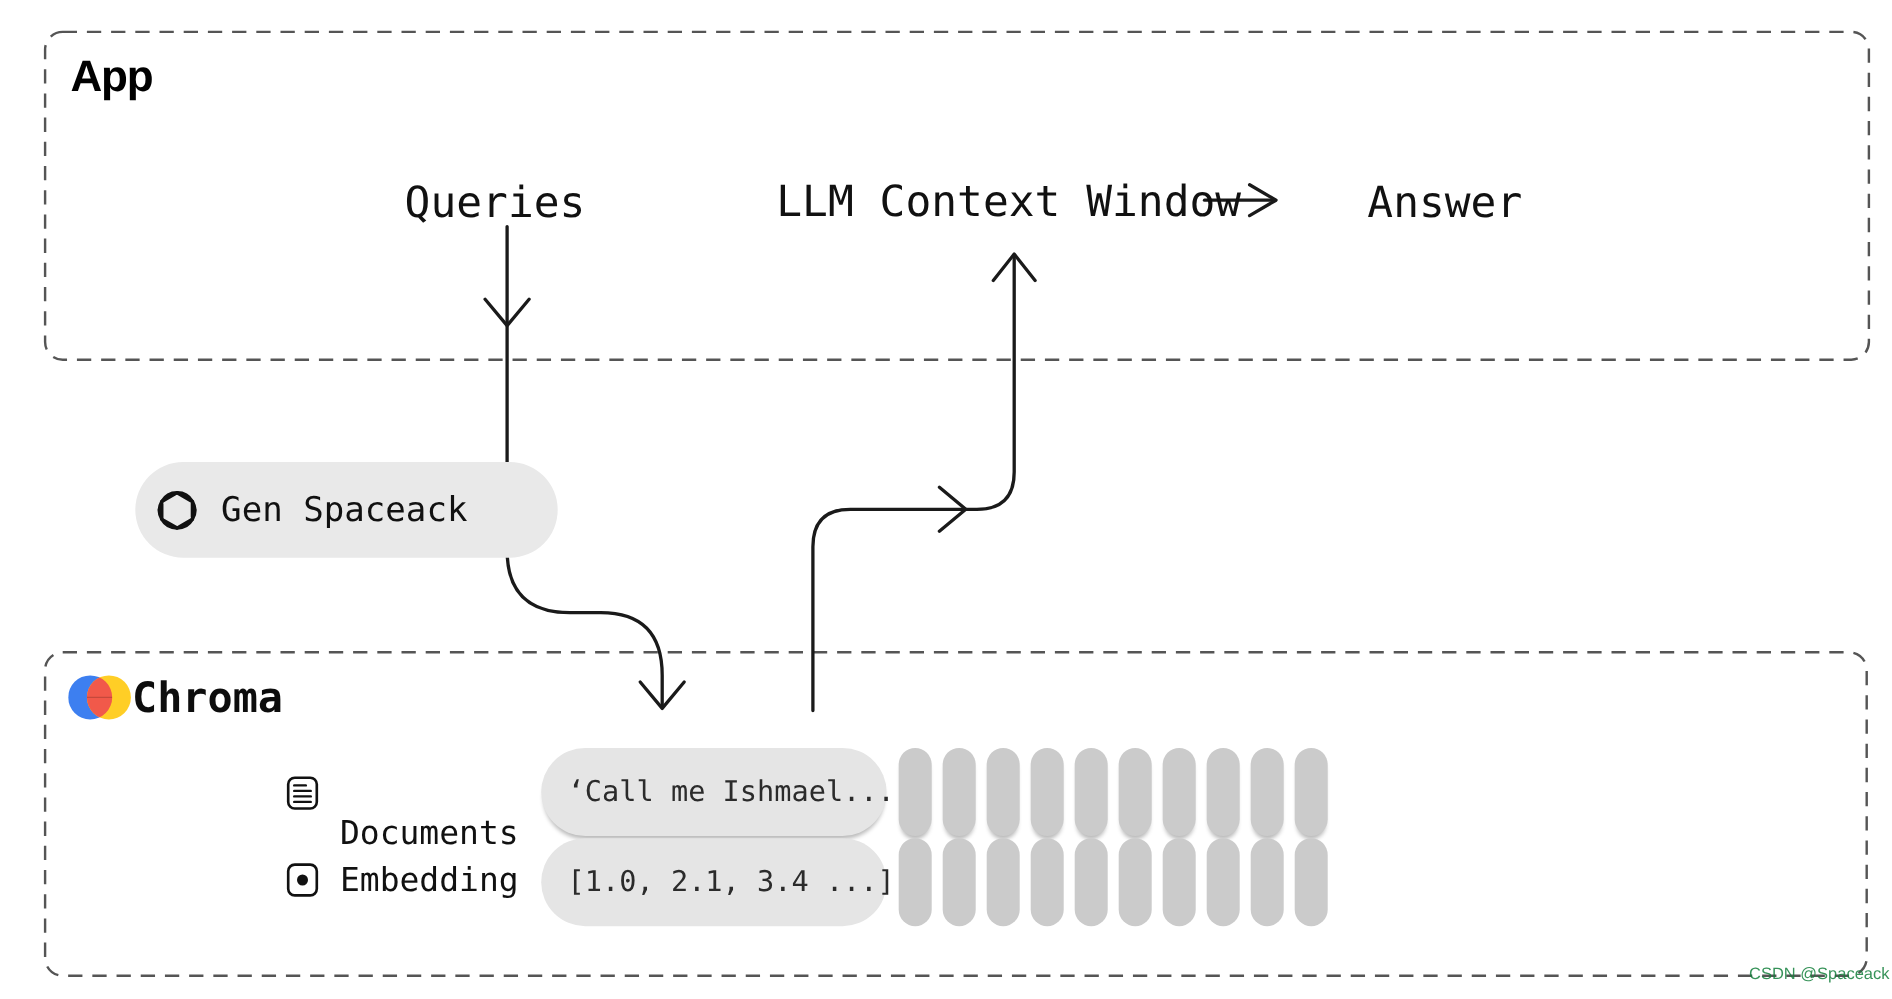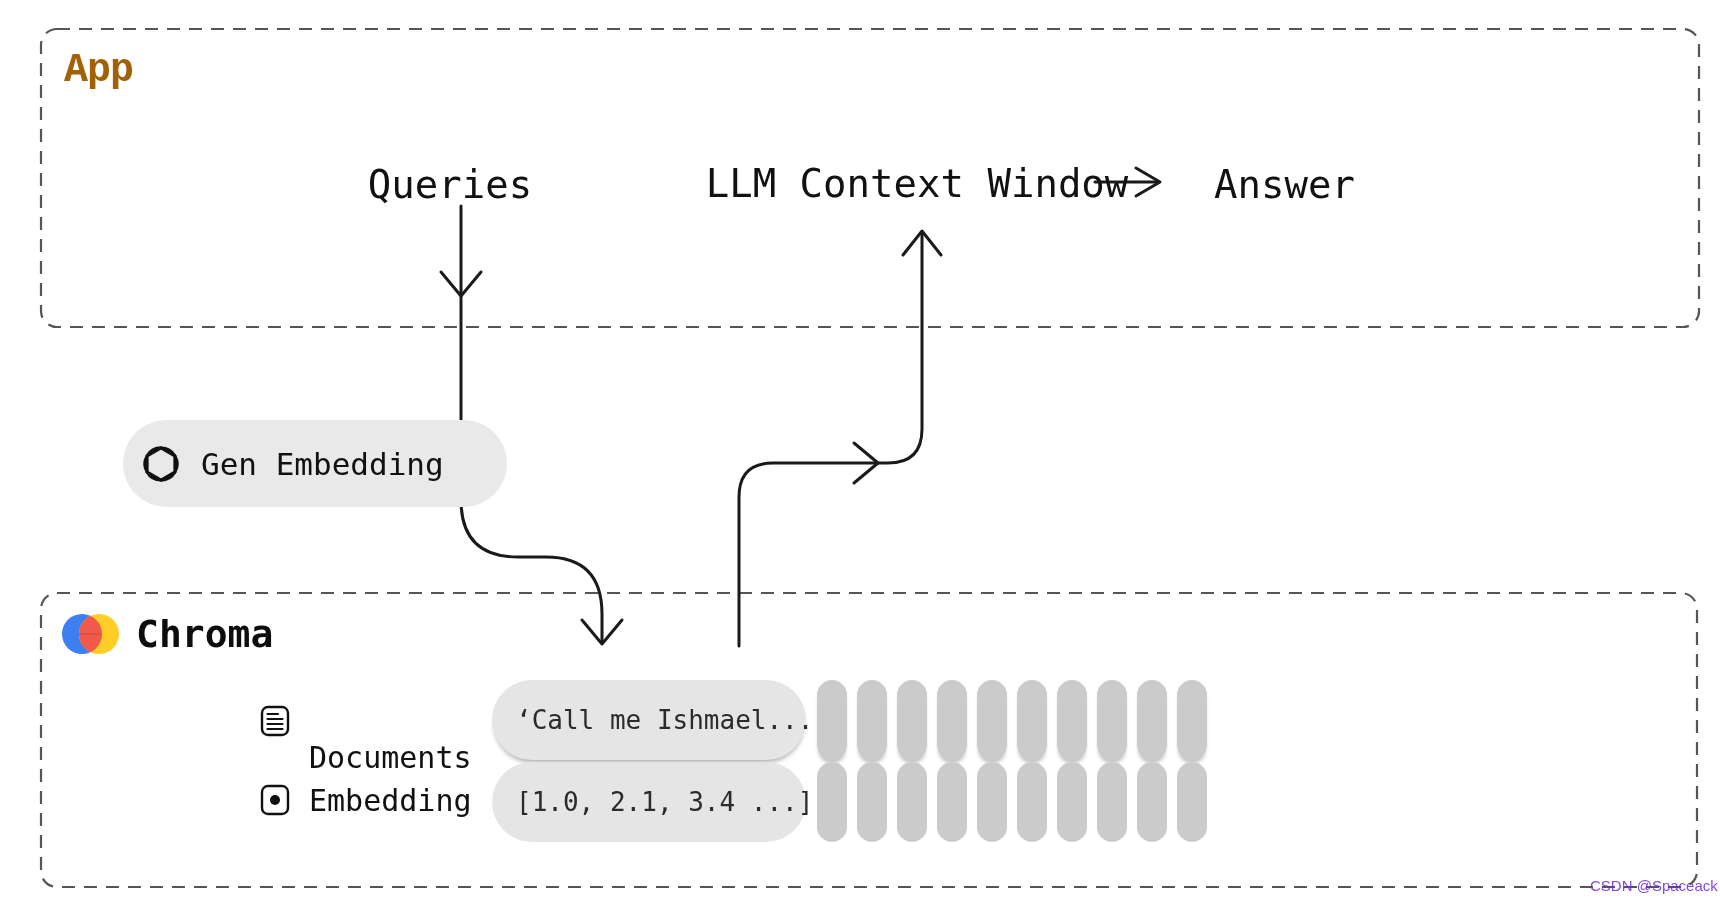--- a/index.html
+++ b/index.html
@@ -8,22 +8,22 @@
     font-family:"DejaVu Sans Mono", monospace;color:#111;
   }
   svg.layer{position:absolute;left:0;top:0;width:1720px;height:908px;}
   .abs{position:absolute;}
   .big-label{
     font-family:"DejaVu Sans Mono", monospace;font-size:39px;color:#111;
     display:flex;align-items:center;white-space:nowrap;
   }
   .center{justify-content:center;}
   .app-title{
-    font-family:Liberation Mono, monospace;font-weight:bold;font-size:40px;
-    letter-spacing:-1px;color:#a16207;
+    font-family:Liberation Sans, sans-serif;font-weight:bold;font-size:40px;
+    letter-spacing:-1px;color:#000000;
   }
   .chroma-title{
     font-family:"DejaVu Sans Mono", monospace;font-weight:bold;font-size:38px;color:#0d0d0d;
     display:flex;align-items:center;
   }
   .chip{
     background:#e9e9e9;border-radius:44px;display:flex;align-items:center;
     padding-left:16px;gap:18px;box-sizing:border-box;
   }
   .chip-label{font-size:31px;color:#111;white-space:nowrap;}
@@ -38,21 +38,21 @@
   }
   .data-pill.bottom-row{box-shadow:none;}
   .pill-text{font-family:"DejaVu Sans Mono", monospace;font-size:26px;color:#2b2b2b;white-space:nowrap;}
   .vpill-strip{display:flex;gap:10px;}
   .vpill{
     width:30px;height:80px;background:#cbcbcb;border-radius:15px;
     box-shadow:0 5px 4px -2px rgba(0,0,0,0.28);
   }
   .vpill-strip.bottom-row .vpill{box-shadow:none;}
   .watermark{
-    font-family:"Liberation Sans", sans-serif;font-size:15px;color:#6d28d9;
+    font-family:"Liberation Sans", sans-serif;font-size:15px;color:#15803d;
     white-space:nowrap;opacity:0.85;
   }
 </style>
 </head>
 <body>
 
 <div class="canvas">
 
   <svg class="layer" viewBox="0 0 1720 908">
 
@@ -74,21 +74,21 @@
       <path d="M1136,168 L1160,182 L1136,196"></path>
     </g>
   </svg>
 
   <div class="abs app-title" style="left:64px;top:48px;">App</div>
 
   <div class="abs big-label center" style="left:370px;top:166px;width:160px;height:36px;">Queries</div>
 
   <div class="abs big-label center" style="left:735px;top:165px;width:364px;height:36px;text-align:right;">LLM Context Window</div>
 
-  <div class="abs big-label" style="left:1214px;top:166px;width:160px;height:36px;">Answer</div>
+  <div class="abs big-label" style="left:1243px;top:166px;width:160px;height:36px;">Answer</div>
 
   <div class="abs chip" style="left:123px;top:420px;width:384px;height:87px;">
     <span style="display:flex;">
       <svg width="44" height="44" viewBox="-24 -24 48 48">
         <g stroke="#111" stroke-width="3.4" fill="none" stroke-linecap="round">
           <g transform="rotate(0)">
               <path d="M0,-17.5 A17.5,17.5 0 0,1 15.2,-8.75 L15.2,6.5"></path>
             </g>
           <g transform="rotate(60)">
               <path d="M0,-17.5 A17.5,17.5 0 0,1 15.2,-8.75 L15.2,6.5"></path>
@@ -101,24 +101,24 @@
             </g>
           <g transform="rotate(240)">
               <path d="M0,-17.5 A17.5,17.5 0 0,1 15.2,-8.75 L15.2,6.5"></path>
             </g>
           <g transform="rotate(300)">
               <path d="M0,-17.5 A17.5,17.5 0 0,1 15.2,-8.75 L15.2,6.5"></path>
             </g>
         </g>
       </svg>
     </span>
-    <span class="chip-label">Gen Embedding</span>
+    <span class="chip-label">Gen Spaceack</span>
   </div>
 
-  <div class="abs" style="left:62px;top:612px;display:flex;align-items:center;gap:16px;">
+  <div class="abs" style="left:62px;top:612px;display:flex;align-items:center;gap:0;">
     <span style="display:flex;">
       <svg width="58" height="42" viewBox="0 0 58 42">
         <defs>
           <clipPath id="lensClip">
               <circle cx="20" cy="21" r="20"></circle>
             </clipPath>
         </defs>
         <circle cx="20" cy="21" r="20" fill="#3D7FF0"></circle>
         <circle cx="37" cy="21" r="20" fill="#FFCE26"></circle>
         <g clip-path="url(#lensClip)">

